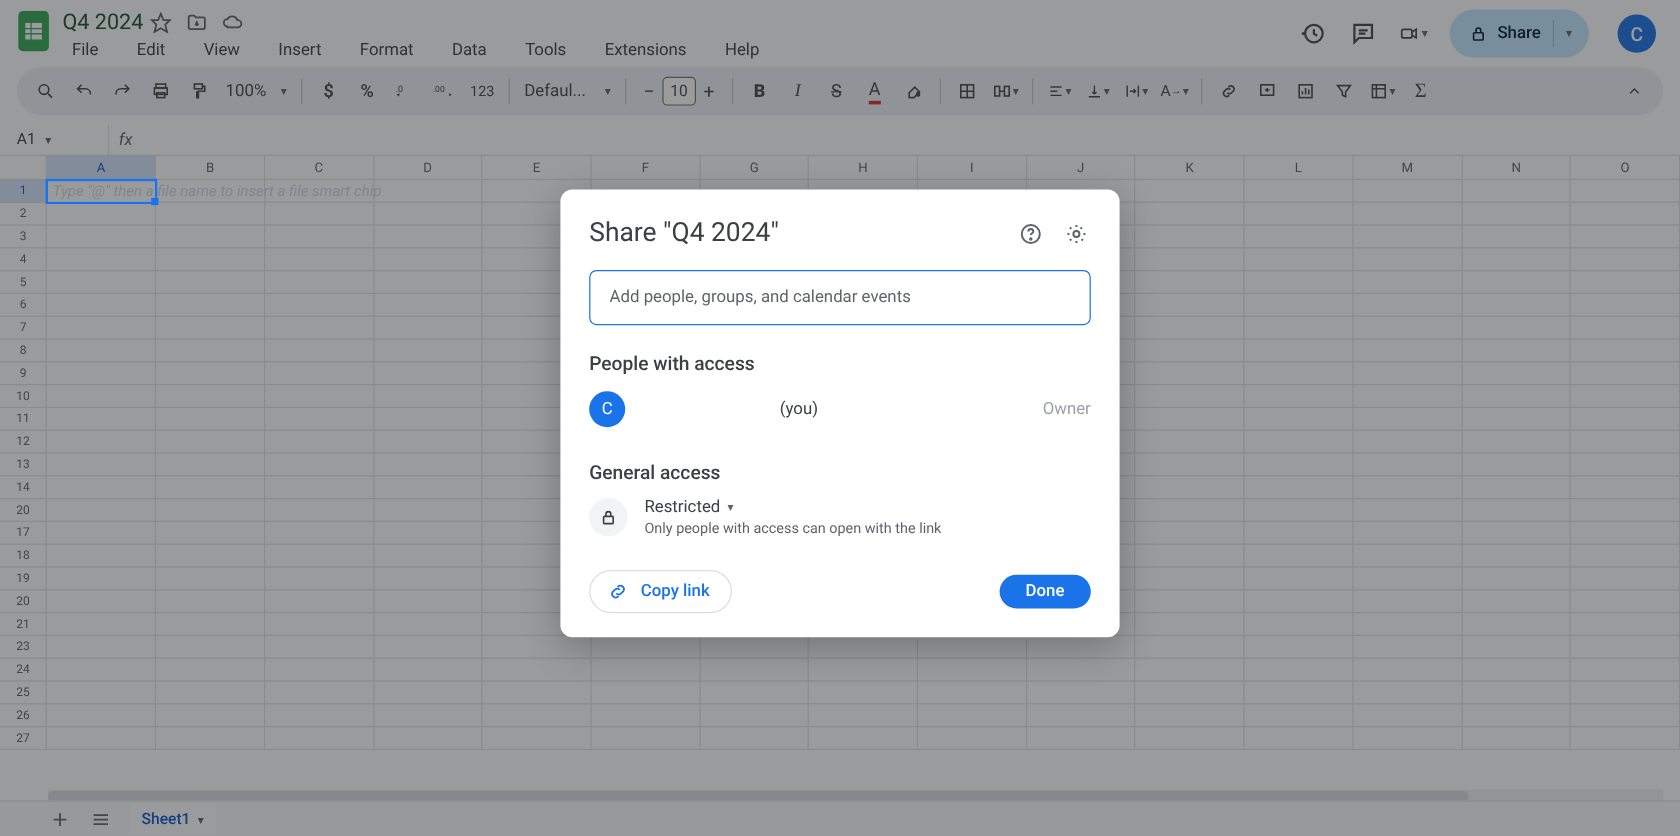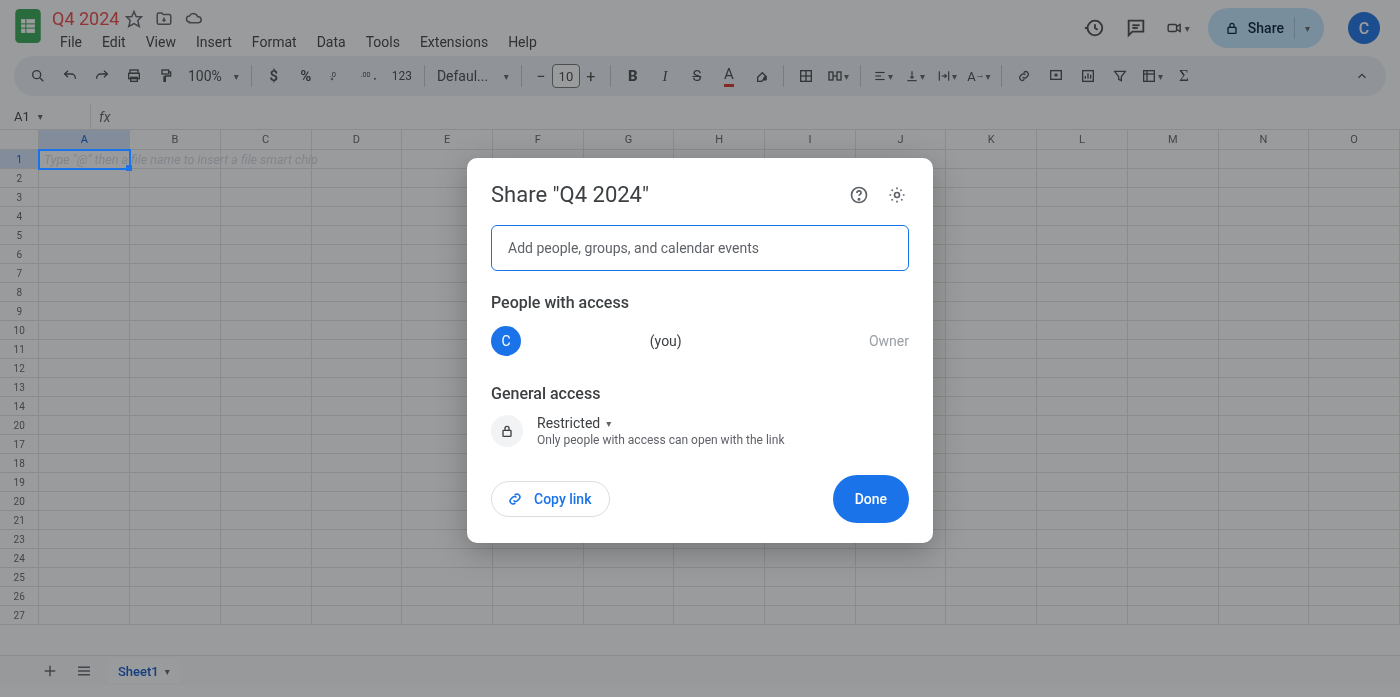--- a/index.html
+++ b/index.html
@@ -3,23 +3,23 @@
 <meta charset="utf-8">
 <style>
   * { box-sizing: border-box; margin: 0; padding: 0; font-family: "Google Sans", Roboto, Arial, sans-serif; }
   html, body { width: 1400px; height: 697px; overflow: hidden; background: #fff; }
   body { position: relative; }
 
   
   .titlebar { display: flex; align-items: flex-start; padding: 8px 14px 0 14px; height: 56px; }
   .logo { width: 28px; height: 36px; margin-right: 10px; display: flex; align-items: center; justify-content: center; }
   .logo svg { width: 26px; height: 34px; }
-  .docname { font-size: 18px; color: #ef4444; margin-right: 0; line-height: 22px; letter-spacing: 0; }
+  .docname { font-size: 18px; color: #14532d; margin-right: 0; line-height: 22px; letter-spacing: 0; }
   .title-icon { width: 20px; height: 20px; margin: 0 5px; color: #5f6368; display: inline-flex; align-items: center; justify-content: center; cursor: pointer; }
-  .menubar { display: flex; gap: 4px; padding-top: 2px; align-items: center; }
+  .menubar { display: flex; gap: 16px; padding-top: 2px; align-items: center; }
   .menubar span { font-size: 14px; color: #3c4043; padding: 2px 8px; border-radius: 4px; cursor: pointer; }
   .right-cluster { margin-left: auto; display: flex; align-items: center; gap: 18px; padding-right: 6px; }
   .ricon { width: 24px; height: 24px; color: #444746; display: inline-flex; align-items: center; justify-content: center; cursor: pointer; position: relative; }
   .share-btn { background: #c2e7ff; border-radius: 40px; height: 40px; padding: 0 14px 0 16px; display: flex; align-items: center; gap: 8px; cursor: pointer; font-size: 14px; font-weight: 500; color: #001d35; }
   .share-btn .divider { width: 1px; height: 22px; background: rgba(0,0,0,0.15); margin: 0 2px; }
   .avatar { width: 32px; height: 32px; border-radius: 50%; background: #1a73e8; color: #fff; display: flex; align-items: center; justify-content: center; font-weight: 500; margin-left: 6px; cursor: pointer; }
 
   
   .toolbar { margin: 0 14px; height: 40px; border-radius: 24px; background: #edf2fa; display: flex; align-items: center; padding: 0 10px; gap: 4px; }
   .ticon { width: 28px; height: 28px; color: #444746; display: inline-flex; align-items: center; justify-content: center; cursor: pointer; border-radius: 4px; font-size: 15px; position: relative; }
@@ -47,21 +47,21 @@
   .rowhead { width: 40px; text-align: center; font-size: 10px; color: #5f6368; border-right: 1px solid #e1e3e1; border-bottom: 1px solid #e1e3e1; line-height: 19px; }
   .rowhead.sel { background: #d3e3fd; color: #0b57d0; }
   .cell { width: 92px; border-right: 1px solid #e1e3e1; border-bottom: 1px solid #e1e3e1; position: relative; }
   .cell.active { outline: 2px solid #1a73e8; outline-offset: -1px; z-index: 1; }
   .cell.active::after { content: ""; position: absolute; right: -3px; bottom: -3px; width: 6px; height: 6px; background: #1a73e8; }
   .hint { position: absolute; left: 44px; top: 22px; font-style: italic; color: #80868b; font-size: 12.5px; z-index: 2; white-space: nowrap; pointer-events: none; }
   .hscroll { position: absolute; left: 40px; right: 14px; bottom: 0; height: 12px; background: #f1f3f4; border-radius: 0; }
   .hscroll .thumb { position: absolute; left: 0; top: 1px; bottom: 1px; width: 88%; background: #dadce0; border-radius: 6px; }
 
   
-  .sheetbar { position: absolute; left: 0; right: 0; bottom: 12px; height: 30px; background: #f9fbfd; border-top: 1px solid #e1e3e1; display: flex; align-items: center; padding-left: 40px; gap: 14px; }
+  .sheetbar { position: absolute; left: 0; right: 0; bottom: 0; height: 30px; background: #f9fbfd; border-top: 1px solid #e1e3e1; display: flex; align-items: center; padding-left: 40px; gap: 14px; }
   .sheetbar .sicon { color: #5f6368; width: 20px; height: 20px; display: flex; align-items: center; justify-content: center; cursor: pointer; }
   .sheettab { background: #fff; border-radius: 0; padding: 4px 10px; font-size: 13px; color: #0b57d0; font-weight: 500; display: flex; align-items: center; gap: 6px; border-top: 2px solid transparent; cursor: pointer; }
 
   
   .scrim { position: absolute; inset: 0; background: rgba(32,33,36,0.45); display: flex; align-items: flex-start; justify-content: center; }
   .modal { margin-top: 158px; width: 466px; background: #fff; border-radius: 10px; box-shadow: 0 8px 30px rgba(0,0,0,0.25); padding: 24px 24px 20px 24px; }
   .mhead { display: flex; align-items: center; margin-bottom: 18px; }
   .mtitle { font-size: 22px; color: #3c4043; flex: 1; }
   .mhicon { width: 24px; height: 24px; color: #5f6368; margin-left: 14px; cursor: pointer; display: flex; align-items: center; justify-content: center; }
   .addbox { width: 100%; height: 46px; border: 1px solid #1a73e8; border-radius: 6px; padding: 0 16px; font-size: 14px; color: #3c4043; outline: none; }
@@ -71,21 +71,21 @@
   .pavatar { width: 30px; height: 30px; border-radius: 50%; background: #1a73e8; color: #fff; display: flex; align-items: center; justify-content: center; font-size: 14px; }
   .pname { font-size: 14px; color: #3c4043; flex: 1; }
   .prole { font-size: 14px; color: #9aa0a6; }
   .access-row { display: flex; align-items: center; margin-top: 12px; gap: 14px; }
   .lockcircle { width: 32px; height: 32px; border-radius: 50%; background: #f1f3f4; display: flex; align-items: center; justify-content: center; color: #3c4043; }
   .accesstext { flex: 1; }
   .accesstext .r1 { font-size: 14px; color: #3c4043; display: flex; align-items: center; gap: 6px; cursor: pointer; }
   .accesstext .r2 { font-size: 12px; color: #5f6368; margin-top: 2px; }
   .mfoot { display: flex; align-items: center; justify-content: space-between; margin-top: 28px; }
   .copylink { border: 1px solid #dadce0; background: #fff; border-radius: 40px; height: 36px; padding: 0 18px 0 14px; display: flex; align-items: center; gap: 10px; color: #1a73e8; font-size: 14px; font-weight: 500; cursor: pointer; }
-  .done { background: #1a73e8; color: #fff; border: none; border-radius: 40px; height: 48px; padding: 0 22px; font-size: 14px; font-weight: 500; cursor: pointer; }
+  .done { background: #1a73e8; color: #fff; border: none; border-radius: 40px; height: 28px; padding: 0 22px; font-size: 14px; font-weight: 500; cursor: pointer; }
 
   .chev { font-size: 10px; color: #5f6368; }
   svg { display: block; }
 </style>
 </head>
 <body>
 
 <div class="titlebar">
   <div class="logo">
     <svg viewBox="0 0 24 32">

